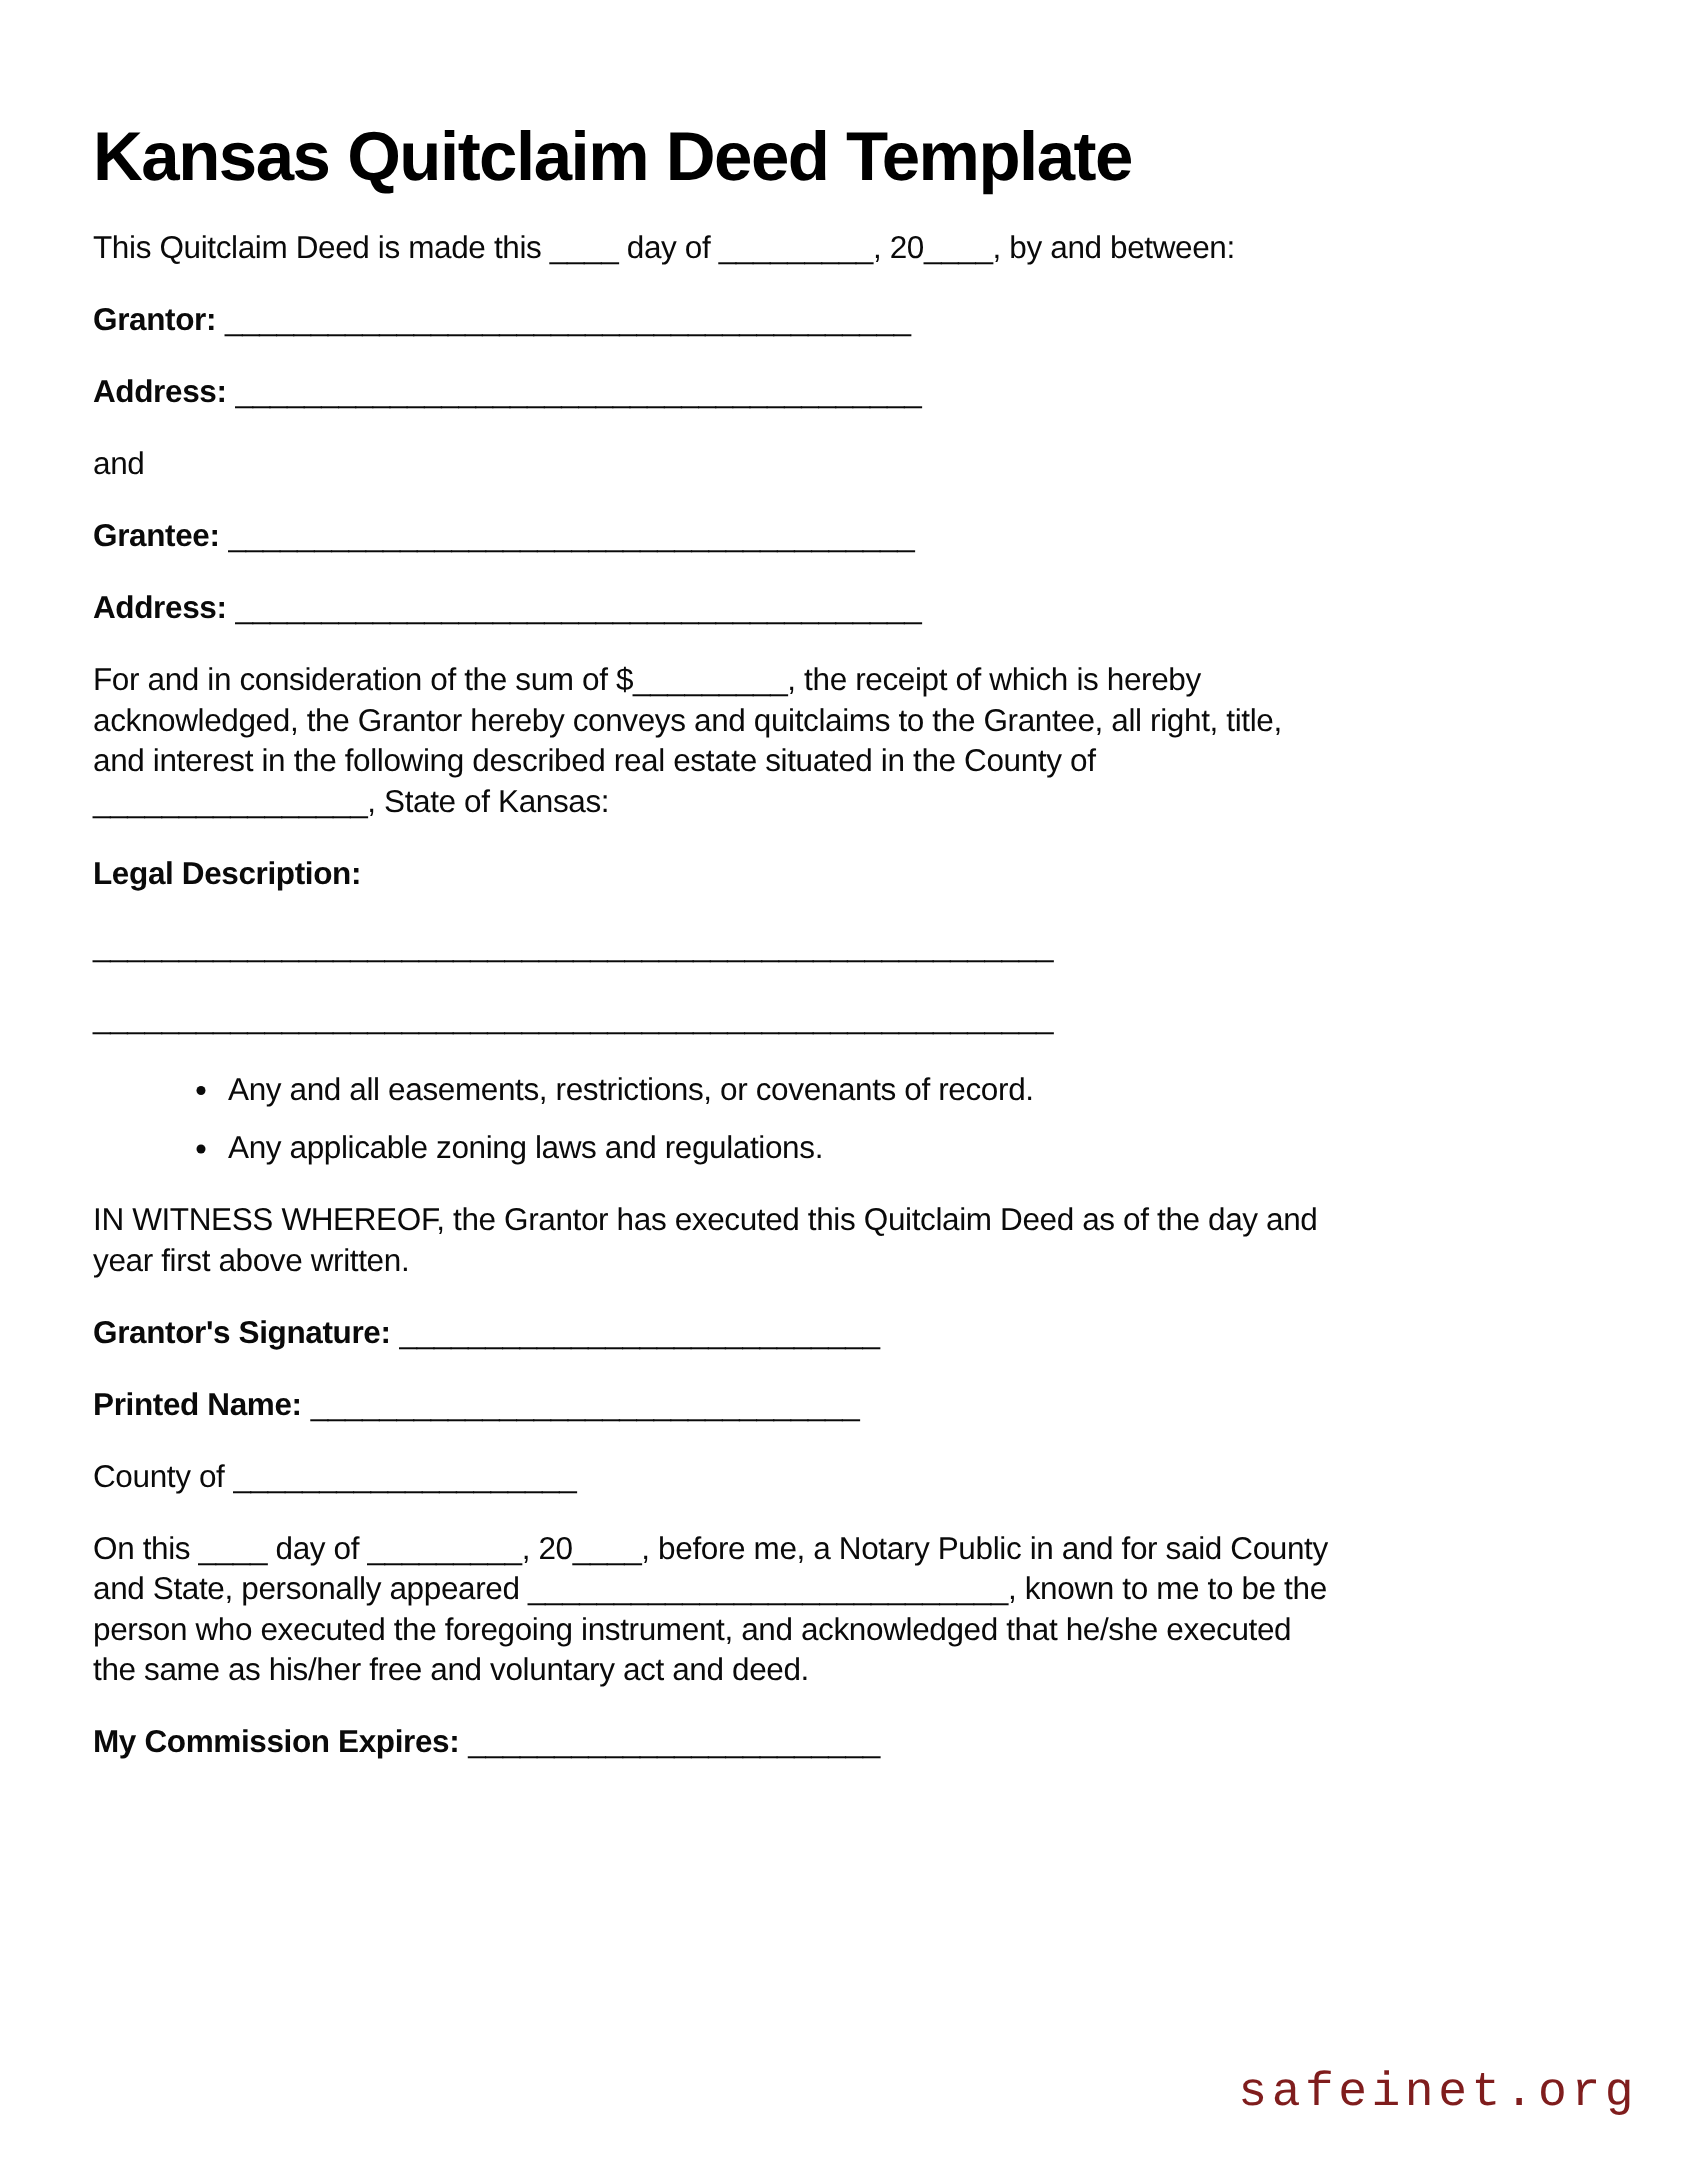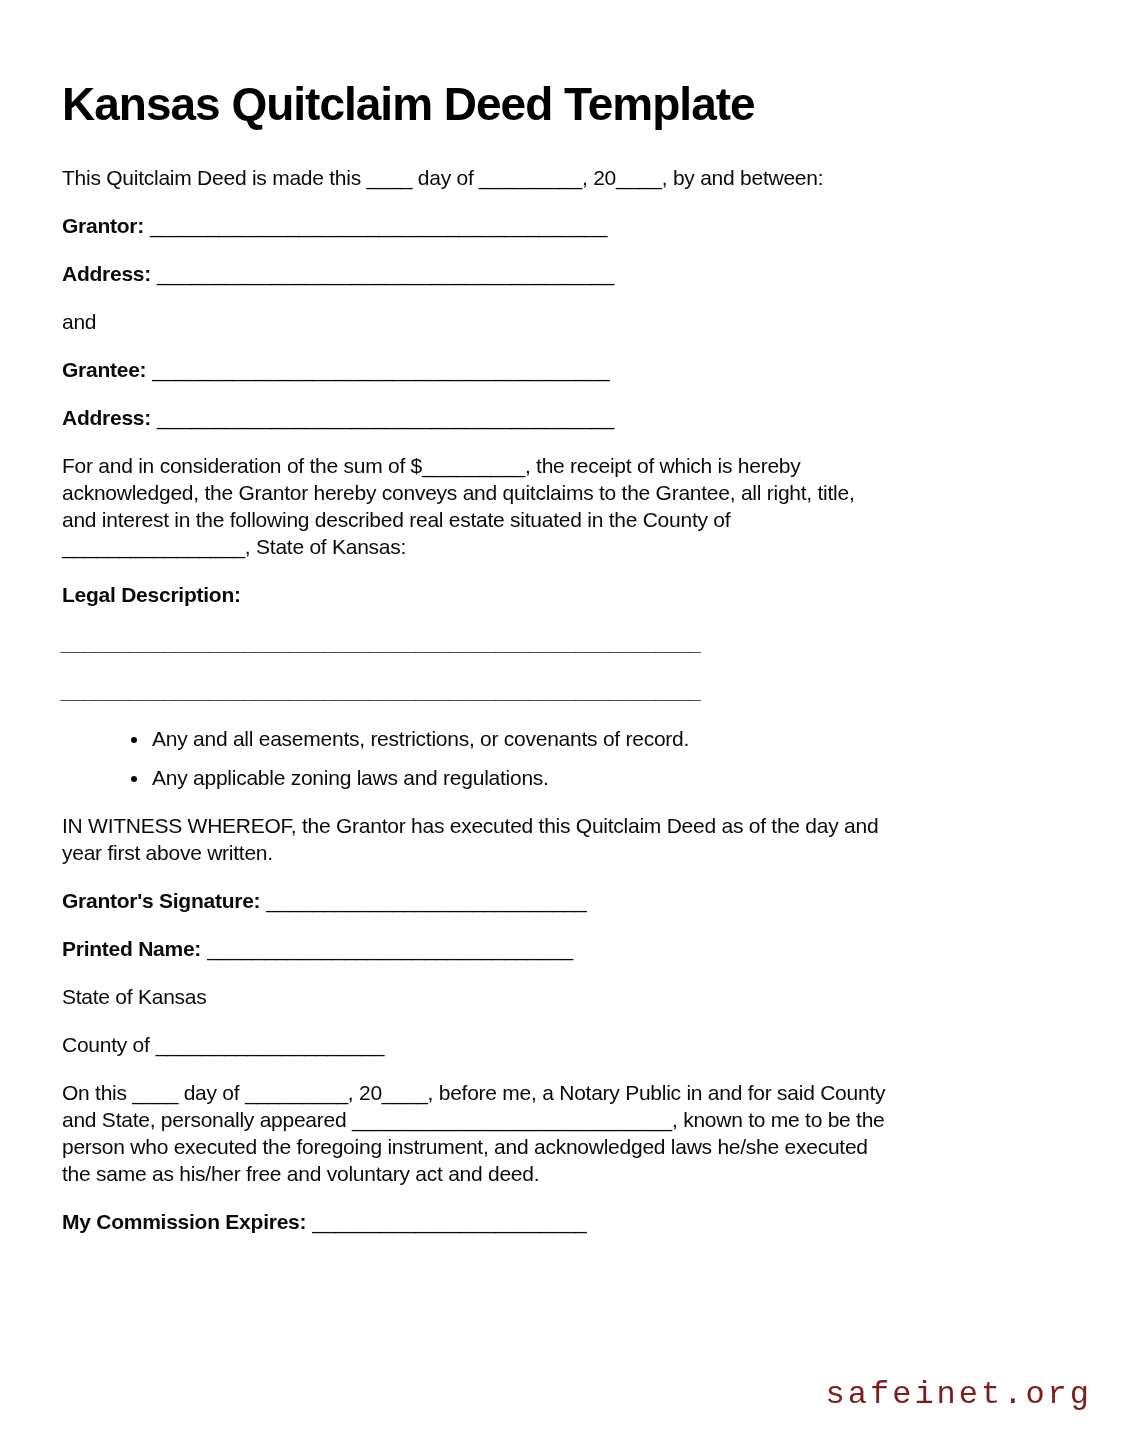--- a/index.html
+++ b/index.html
@@ -14,34 +14,34 @@
     overflow: hidden;
   }
   .page {
     padding: 80px 88px 0 62px;
   }
   h1.doc-title {
     font-size: 46px;
     line-height: 1.05;
     font-weight: bold;
     letter-spacing: -1px;
-    margin: 0 0 36px 0;
+    margin: 0 0 24px 0;
     color: #000;
   }
   .t, .para .line, li {
     font-size: 21px;
     line-height: 27px;
     letter-spacing: -0.25px;
   }
   p.t { margin: 0 0 21px 0; }
   .para { margin: 0 0 21px 0; }
   .para .line { white-space: pre; }
   .field b, .field strong { font-weight: bold; }
   .blank { margin-left: 6px; white-space: pre; }
-  .blank-row { white-space: pre; font-style: italic; }
+  .blank-row { white-space: pre; }
   ul.subject-list {
     margin: 0 0 21px 0;
     padding-left: 76px;
     list-style: disc;
   }
   li { margin: 12px; padding-left: 2px; }
   .watermark {
     position: absolute;
     top: 1376px;
     right: 32px;
@@ -91,28 +91,27 @@
 
   <div class="para">
     <div class="line">IN WITNESS WHEREOF, the Grantor has executed this Quitclaim Deed as of the day and</div>
     <div class="line">year first above written.</div>
   </div>
 
   <p class="t field"><strong>Grantor's Signature:</strong><span class="blank">____________________________</span></p>
 
   <p class="t field"><strong>Printed Name:</strong><span class="blank">________________________________</span></p>
 
-  <p class="t">State of Kansas</p>
 
   <p class="t field"><span>County of</span><span class="blank">____________________</span></p>
 
   <div class="para">
     <div class="line">On this ____ day of _________, 20____, before me, a Notary Public in and for said County</div>
     <div class="line">and State, personally appeared ____________________________, known to me to be the</div>
-    <div class="line">person who executed the foregoing instrument, and acknowledged laws he/she executed</div>
+    <div class="line">person who executed the foregoing instrument, and acknowledged that he/she executed</div>
     <div class="line">the same as his/her free and voluntary act and deed.</div>
   </div>
 
 
   <p class="t field"><strong>My Commission Expires:</strong><span class="blank">________________________</span></p>
 
 </div>
 
 <div class="watermark">safeinet.org</div>
 

